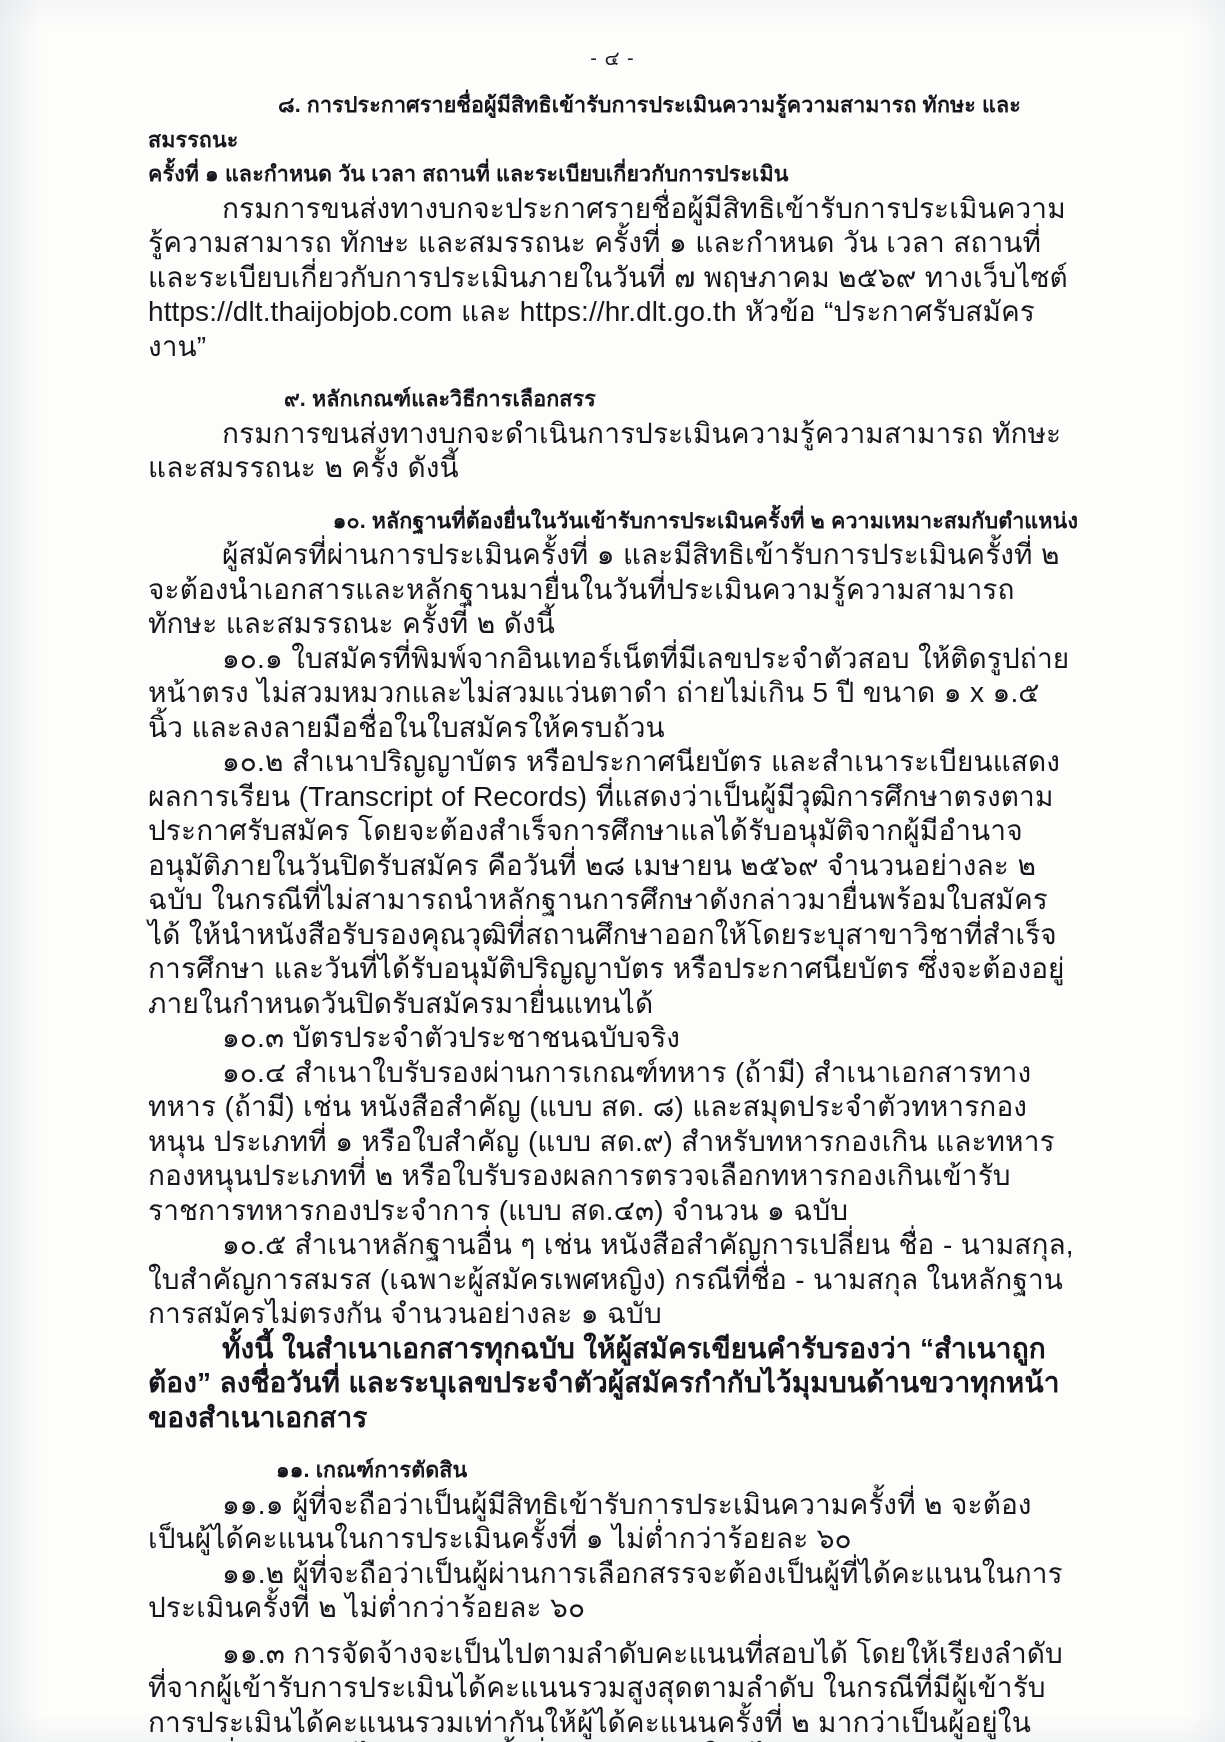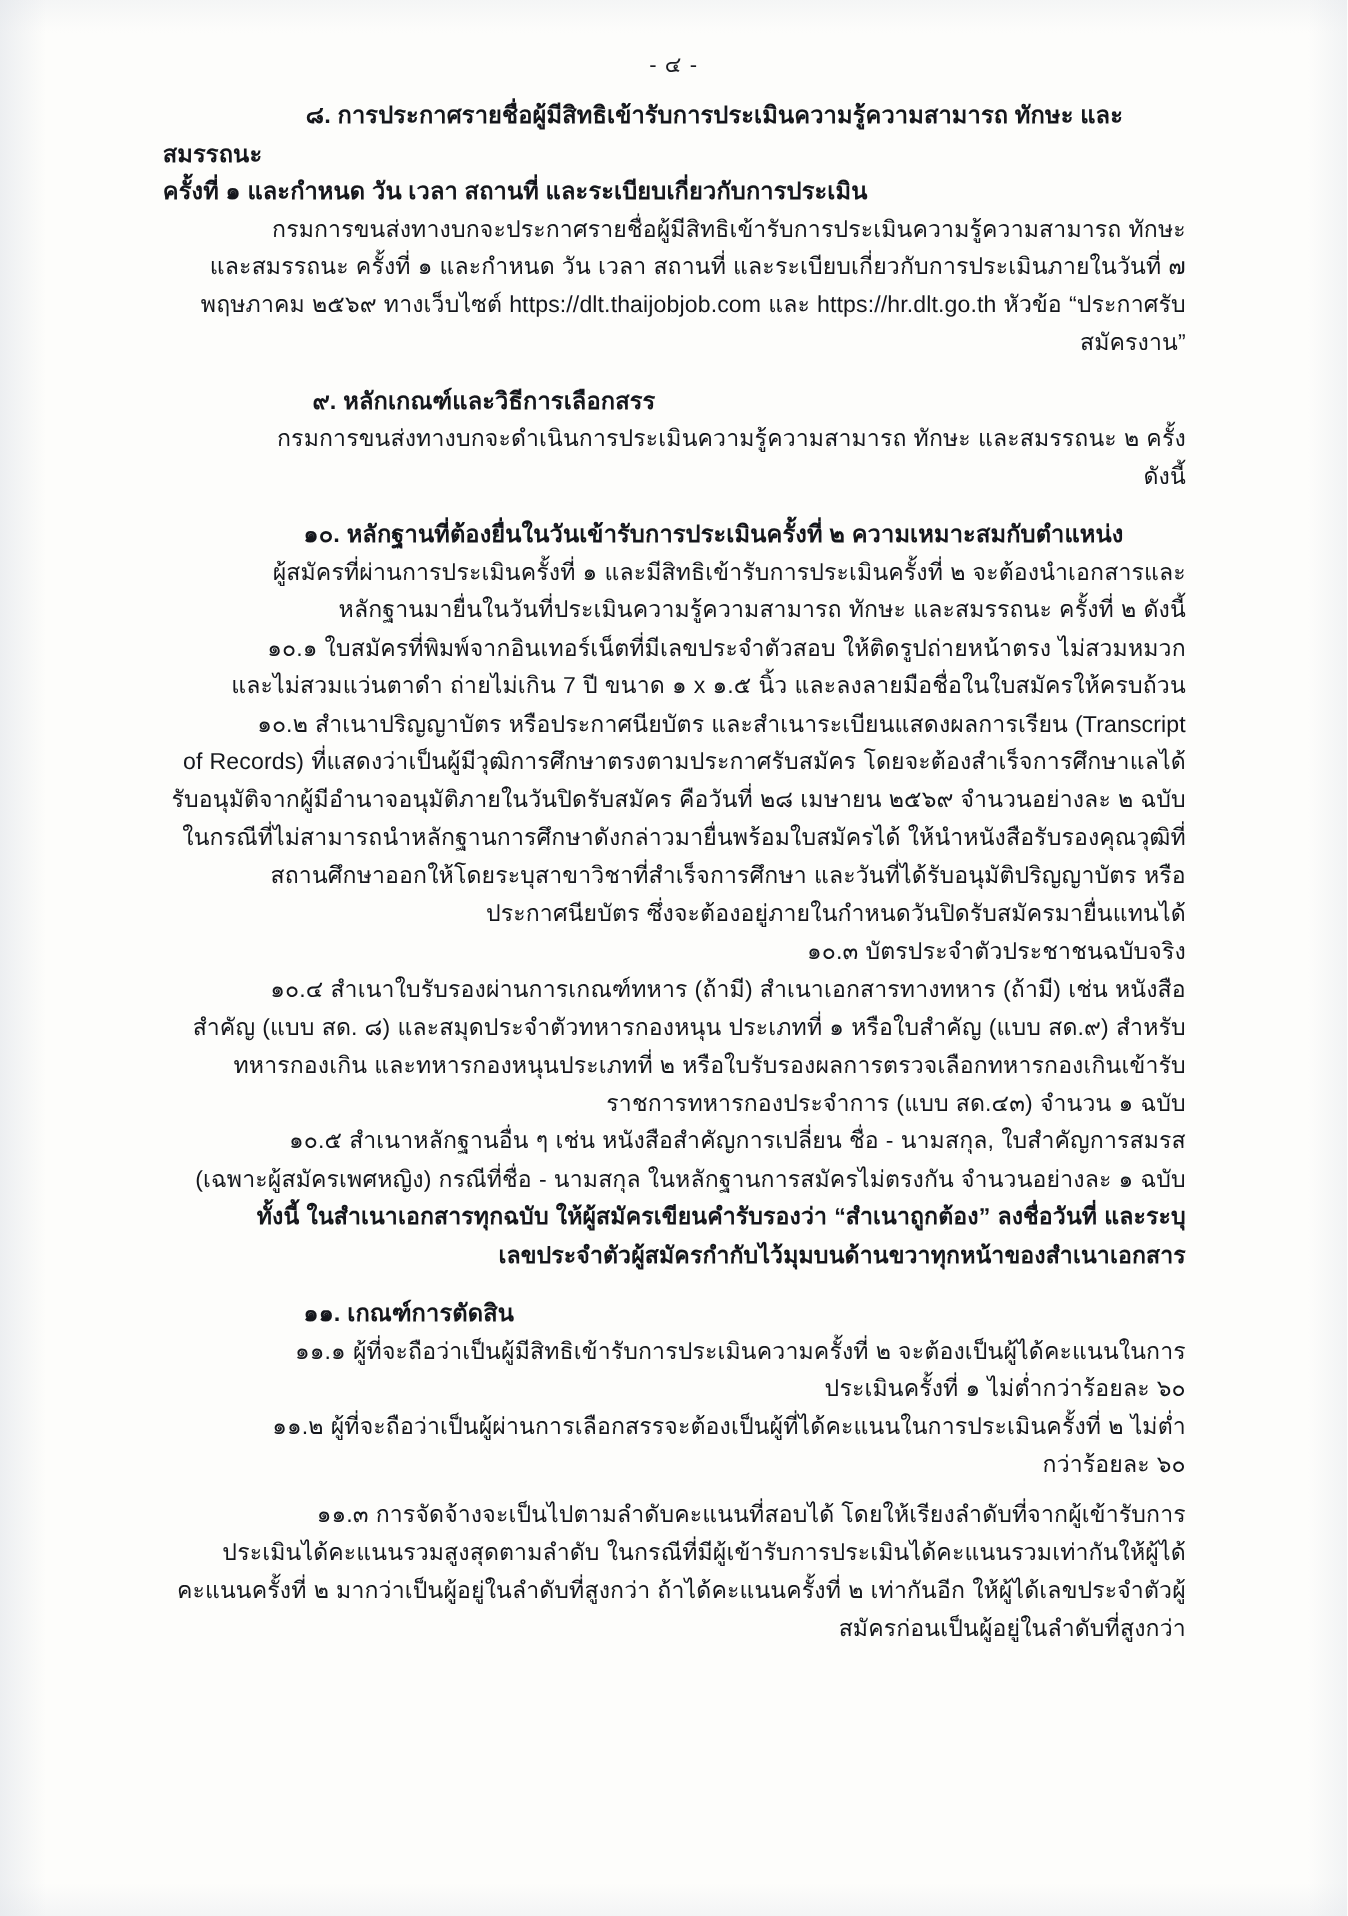--- a/index.html
+++ b/index.html
@@ -38,24 +38,24 @@
     letter-spacing: 1px;
     color: #1b1d22;
   }
   .content {
     position: absolute;
     top: 88px;
     left: 148px;
     width: 930px;
   }
   .para {
-    font-size: 21px;
+    font-size: 28px;
     line-height: 34.5px;
     margin: 0 0 0 0;
-    text-align: right;
+    text-align: left;
     letter-spacing: 0.1px;
     word-spacing: 0.5px;
   }
   .indent {
     text-indent: 74px;
   }
   .heading {
     font-weight: bold;
     font-size: 21.5px;
     line-height: 34.5px;
@@ -63,20 +63,21 @@
     letter-spacing: 0.1px;
   }
   .heading.center-ish {
     text-indent: 130px;
   }
   .heading.indent-9 {
     text-indent: 136px;
   }
   .heading.indent-10 {
     text-indent: 128px;
+    text-align: right;
   }
   .heading.indent-11 {
     text-indent: 128px;
   }
   .gap-sm { height: 11px; }
   .gap-md { height: 18px; }
   .tail {
     font-size: 21.5px;
     line-height: 34.5px;
     text-align: right;
@@ -100,21 +101,21 @@
 
     <div class="gap-md"></div>
 
     <p class="heading indent-9">๙. หลักเกณฑ์และวิธีการเลือกสรร</p>
     <p class="para indent">กรมการขนส่งทางบกจะดำเนินการประเมินความรู้ความสามารถ ทักษะ และสมรรถนะ ๒ ครั้ง ดังนี้</p>
 
     <div class="gap-md"></div>
 
     <p class="heading indent-10">๑๐. หลักฐานที่ต้องยื่นในวันเข้ารับการประเมินครั้งที่ ๒ ความเหมาะสมกับตำแหน่ง</p>
     <p class="para indent">ผู้สมัครที่ผ่านการประเมินครั้งที่ ๑ และมีสิทธิเข้ารับการประเมินครั้งที่ ๒ จะต้องนำเอกสารและหลักฐานมายื่นในวันที่ประเมินความรู้ความสามารถ ทักษะ และสมรรถนะ ครั้งที่ ๒ ดังนี้</p>
-    <p class="para indent">๑๐.๑ ใบสมัครที่พิมพ์จากอินเทอร์เน็ตที่มีเลขประจำตัวสอบ ให้ติดรูปถ่ายหน้าตรง ไม่สวมหมวกและไม่สวมแว่นตาดำ ถ่ายไม่เกิน 7 ปี ขนาด ๑ x ๑.๕ นิ้ว และลงลายมือชื่อในใบสมัครให้ครบถ้วน</p>
+    <p class="para indent">๑๐.๑ ใบสมัครที่พิมพ์จากอินเทอร์เน็ตที่มีเลขประจำตัวสอบ ให้ติดรูปถ่ายหน้าตรง ไม่สวมหมวกและไม่สวมแว่นตาดำ ถ่ายไม่เกิน 5 ปี ขนาด ๑ x ๑.๕ นิ้ว และลงลายมือชื่อในใบสมัครให้ครบถ้วน</p>
     <p class="para indent">๑๐.๒ สำเนาปริญญาบัตร หรือประกาศนียบัตร และสำเนาระเบียนแสดงผลการเรียน (Transcript of Records) ที่แสดงว่าเป็นผู้มีวุฒิการศึกษาตรงตามประกาศรับสมัคร โดยจะต้องสำเร็จการศึกษาแลได้รับอนุมัติจากผู้มีอำนาจอนุมัติภายในวันปิดรับสมัคร คือวันที่ ๒๘ เมษายน ๒๕๖๙ จำนวนอย่างละ ๒ ฉบับ ในกรณีที่ไม่สามารถนำหลักฐานการศึกษาดังกล่าวมายื่นพร้อมใบสมัครได้ ให้นำหนังสือรับรองคุณวุฒิที่สถานศึกษาออกให้โดยระบุสาขาวิชาที่สำเร็จการศึกษา และวันที่ได้รับอนุมัติปริญญาบัตร หรือประกาศนียบัตร ซึ่งจะต้องอยู่ภายในกำหนดวันปิดรับสมัครมายื่นแทนได้</p>
     <p class="para indent">๑๐.๓ บัตรประจำตัวประชาชนฉบับจริง</p>
     <p class="para indent">๑๐.๔ สำเนาใบรับรองผ่านการเกณฑ์ทหาร (ถ้ามี) สำเนาเอกสารทางทหาร (ถ้ามี) เช่น หนังสือสำคัญ (แบบ สด. ๘) และสมุดประจำตัวทหารกองหนุน ประเภทที่ ๑ หรือใบสำคัญ (แบบ สด.๙) สำหรับทหารกองเกิน และทหารกองหนุนประเภทที่ ๒ หรือใบรับรองผลการตรวจเลือกทหารกองเกินเข้ารับราชการทหารกองประจำการ (แบบ สด.๔๓) จำนวน ๑ ฉบับ</p>
     <p class="para indent">๑๐.๕ สำเนาหลักฐานอื่น ๆ เช่น หนังสือสำคัญการเปลี่ยน ชื่อ - นามสกุล, ใบสำคัญการสมรส (เฉพาะผู้สมัครเพศหญิง) กรณีที่ชื่อ - นามสกุล ในหลักฐานการสมัครไม่ตรงกัน จำนวนอย่างละ ๑ ฉบับ</p>
     <p class="para indent bold">ทั้งนี้ ในสำเนาเอกสารทุกฉบับ ให้ผู้สมัครเขียนคำรับรองว่า “สำเนาถูกต้อง” ลงชื่อวันที่ และระบุเลขประจำตัวผู้สมัครกำกับไว้มุมบนด้านขวาทุกหน้าของสำเนาเอกสาร</p>
 
     <div class="gap-md"></div>
 
     <p class="heading indent-11">๑๑. เกณฑ์การตัดสิน</p>
     <p class="para indent">๑๑.๑ ผู้ที่จะถือว่าเป็นผู้มีสิทธิเข้ารับการประเมินความครั้งที่ ๒ จะต้องเป็นผู้ได้คะแนนในการประเมินครั้งที่ ๑ ไม่ต่ำกว่าร้อยละ ๖๐</p>

